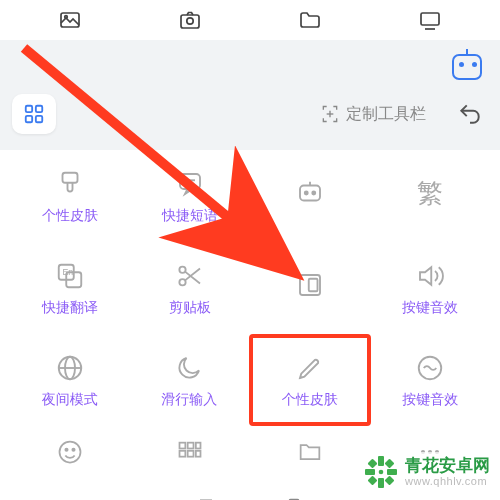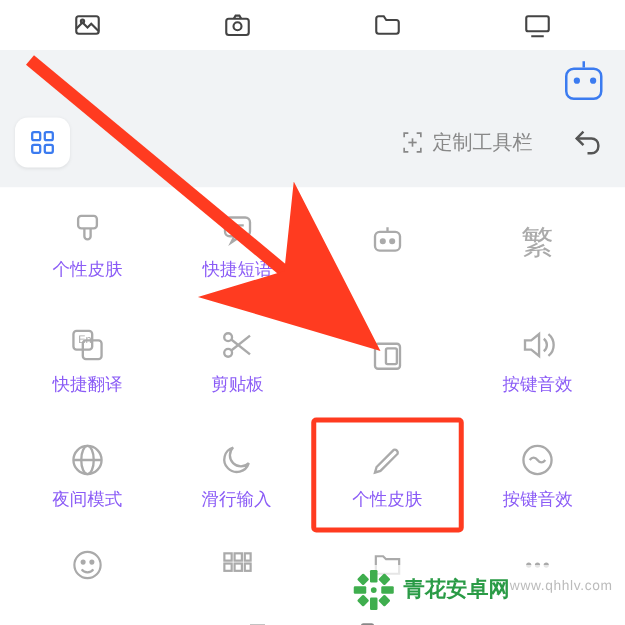--- a/index.html
+++ b/index.html
@@ -22,21 +22,21 @@
 .row{display:flex}
 .cell{flex:1;display:flex;flex-direction:column;align-items:center;justify-content:center;height:92px;color:#888;position:relative;border:3px solid transparent}
 .cell.highlight-box{border:4px solid #ff3b20;border-radius:4px}
 .cell .ic{width:34px;height:34px;display:flex;align-items:center;justify-content:center;margin-bottom:6px;color:#aaa}
 .cell .lbl{font-size:14px;color:#8b5cf6;text-align:center}
 .bottom-row .cell{height:60px;justify-content:flex-start;padding-top:6px}
 .navbar{display:flex;align-items:center;justify-content:center;gap:70px;height:36px}
 .navbar .nb{width:18px;height:18px;display:flex;align-items:center;justify-content:center;color:#888}
 .watermark{position:absolute;bottom:8px;right:6px;display:flex;align-items:center;gap:6px;background:rgba(255,255,255,0.7);padding:2px 4px}
 .watermark-logo{width:36px;height:36px;position:relative}
-.watermark-text{display:flex;flex-direction:row;line-height:1.1}
+.watermark-text{display:flex;flex-direction:column;line-height:1.1}
 .watermark-text .t1{font-size:17px;font-weight:700;color:#2a9b46}
 .watermark-text .t2{font-size:11px;color:#bbb;letter-spacing:0.5px}
 .arrow-overlay{position:absolute;top:38px;left:14px;pointer-events:none}
 svg{display:block}
 </style>
 </head>
 <body>
 
 <div class="topbar">
   <div class="iconwrap">

